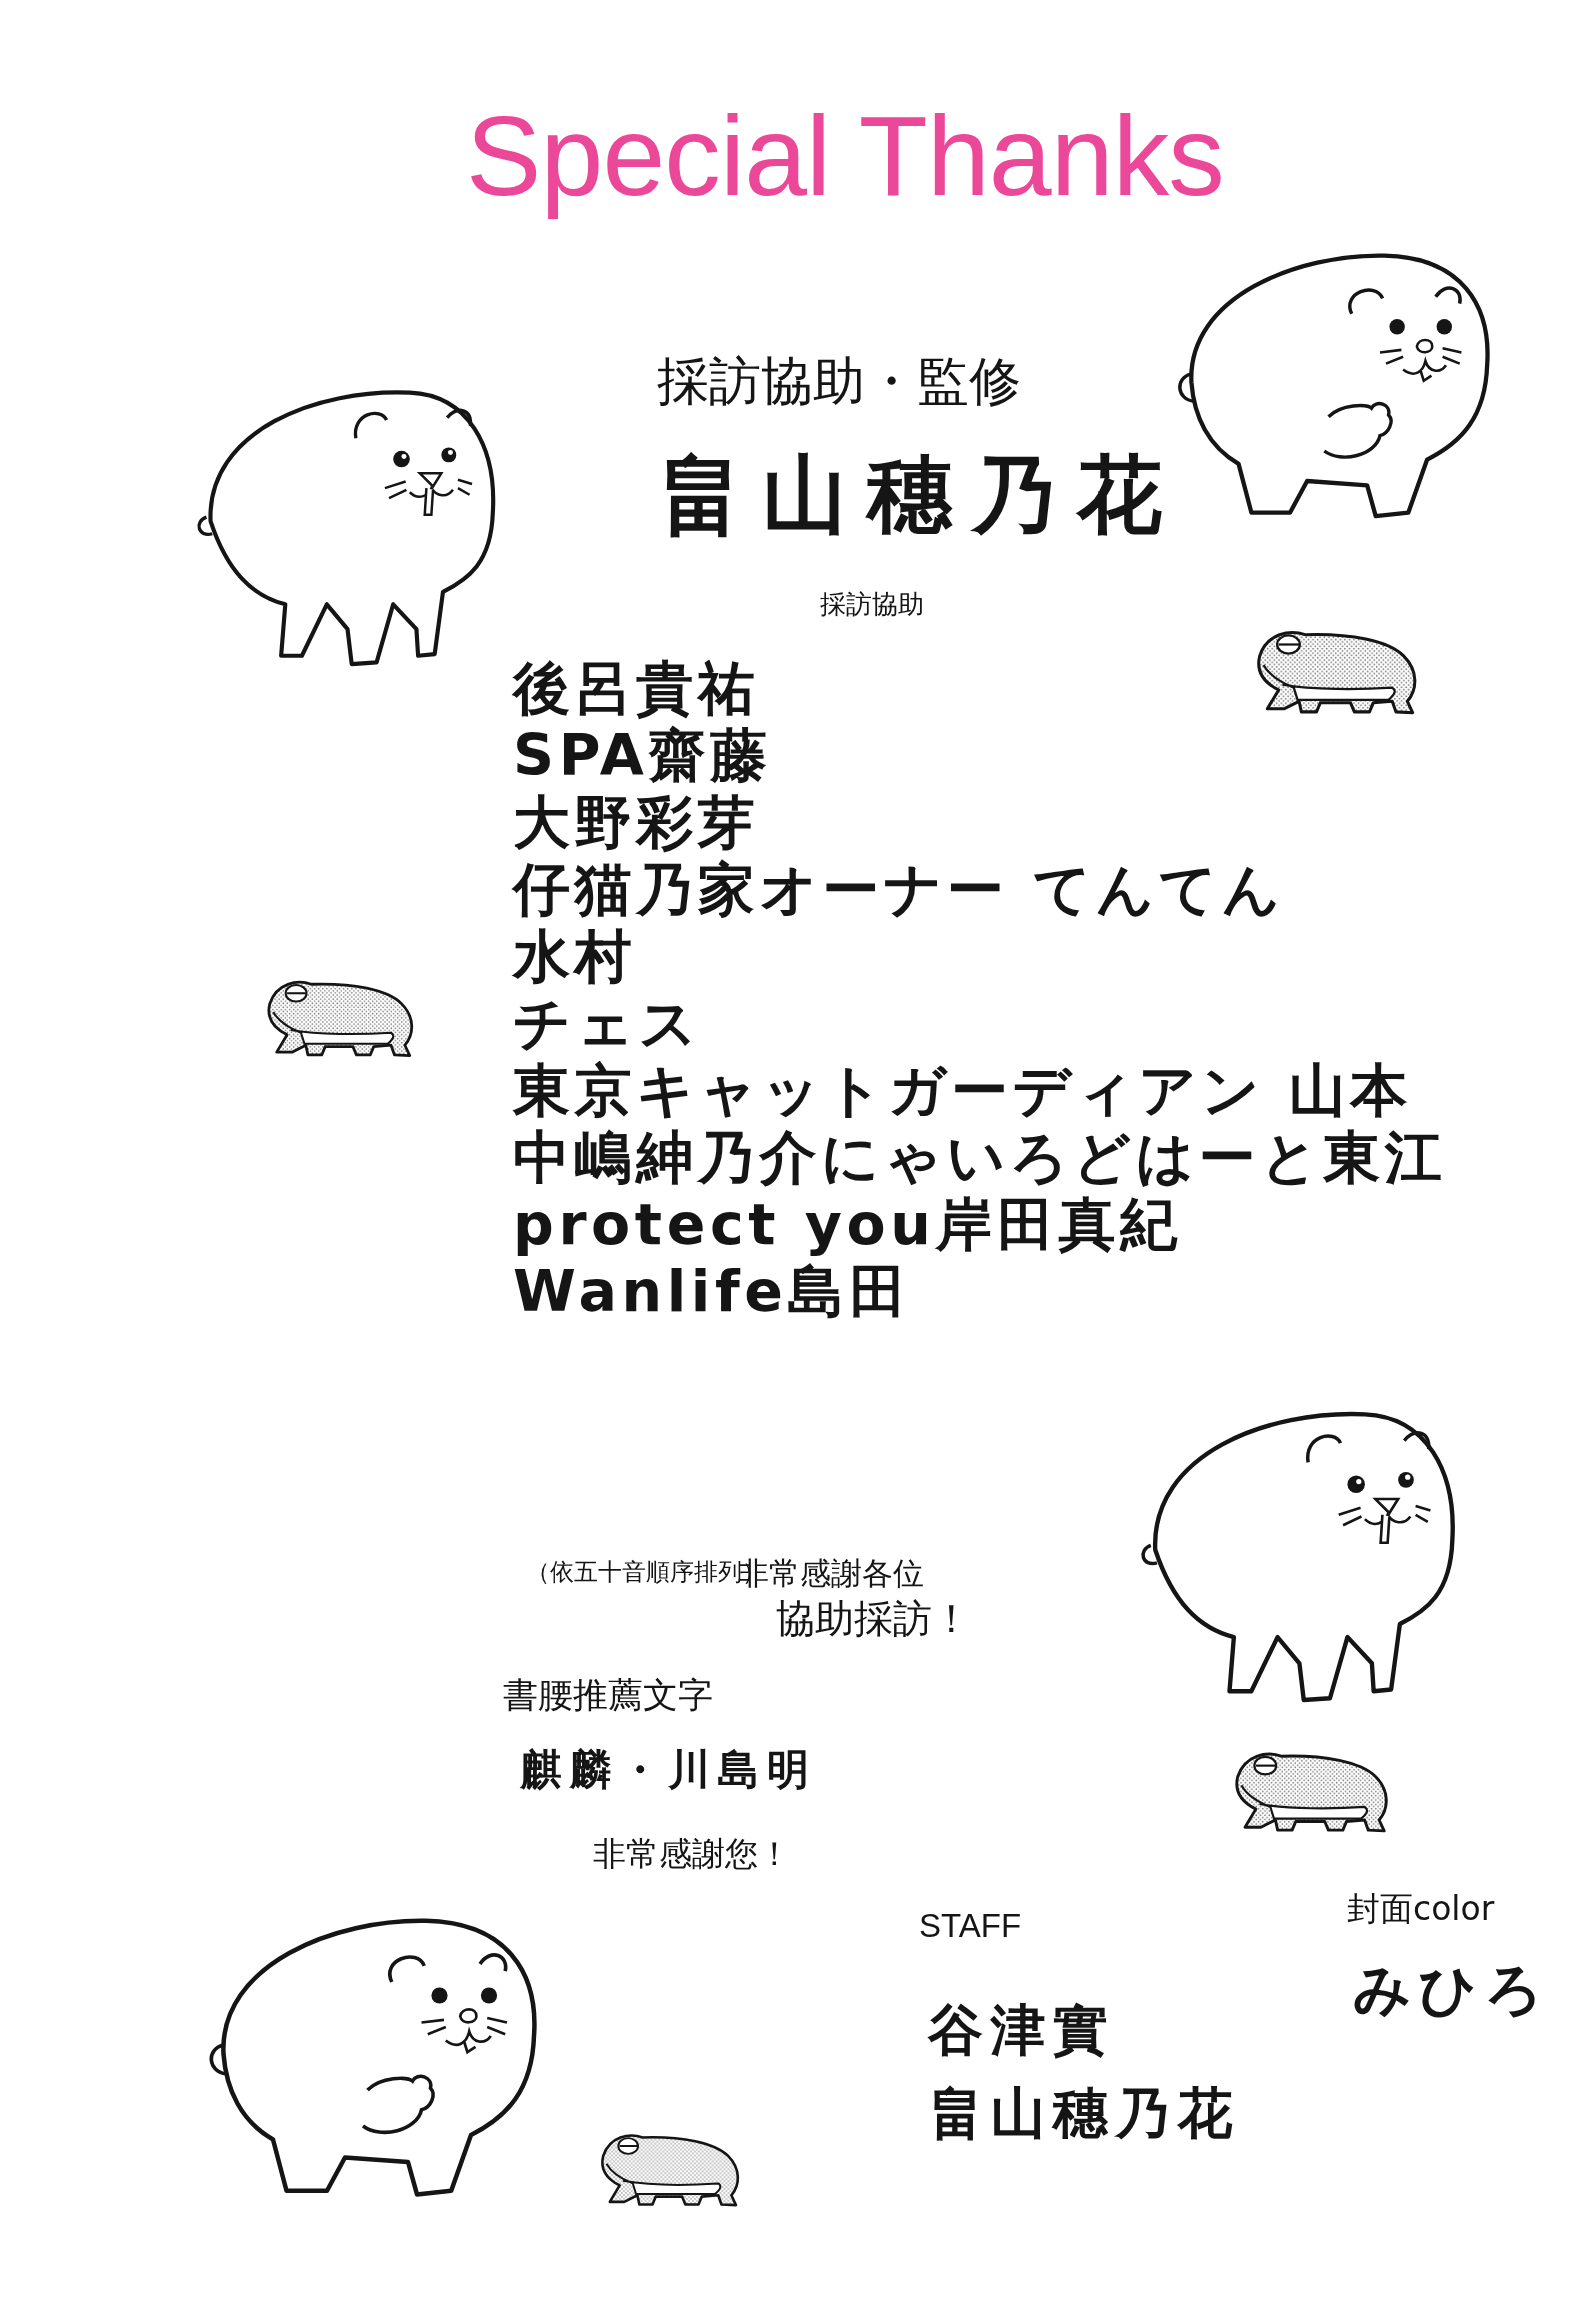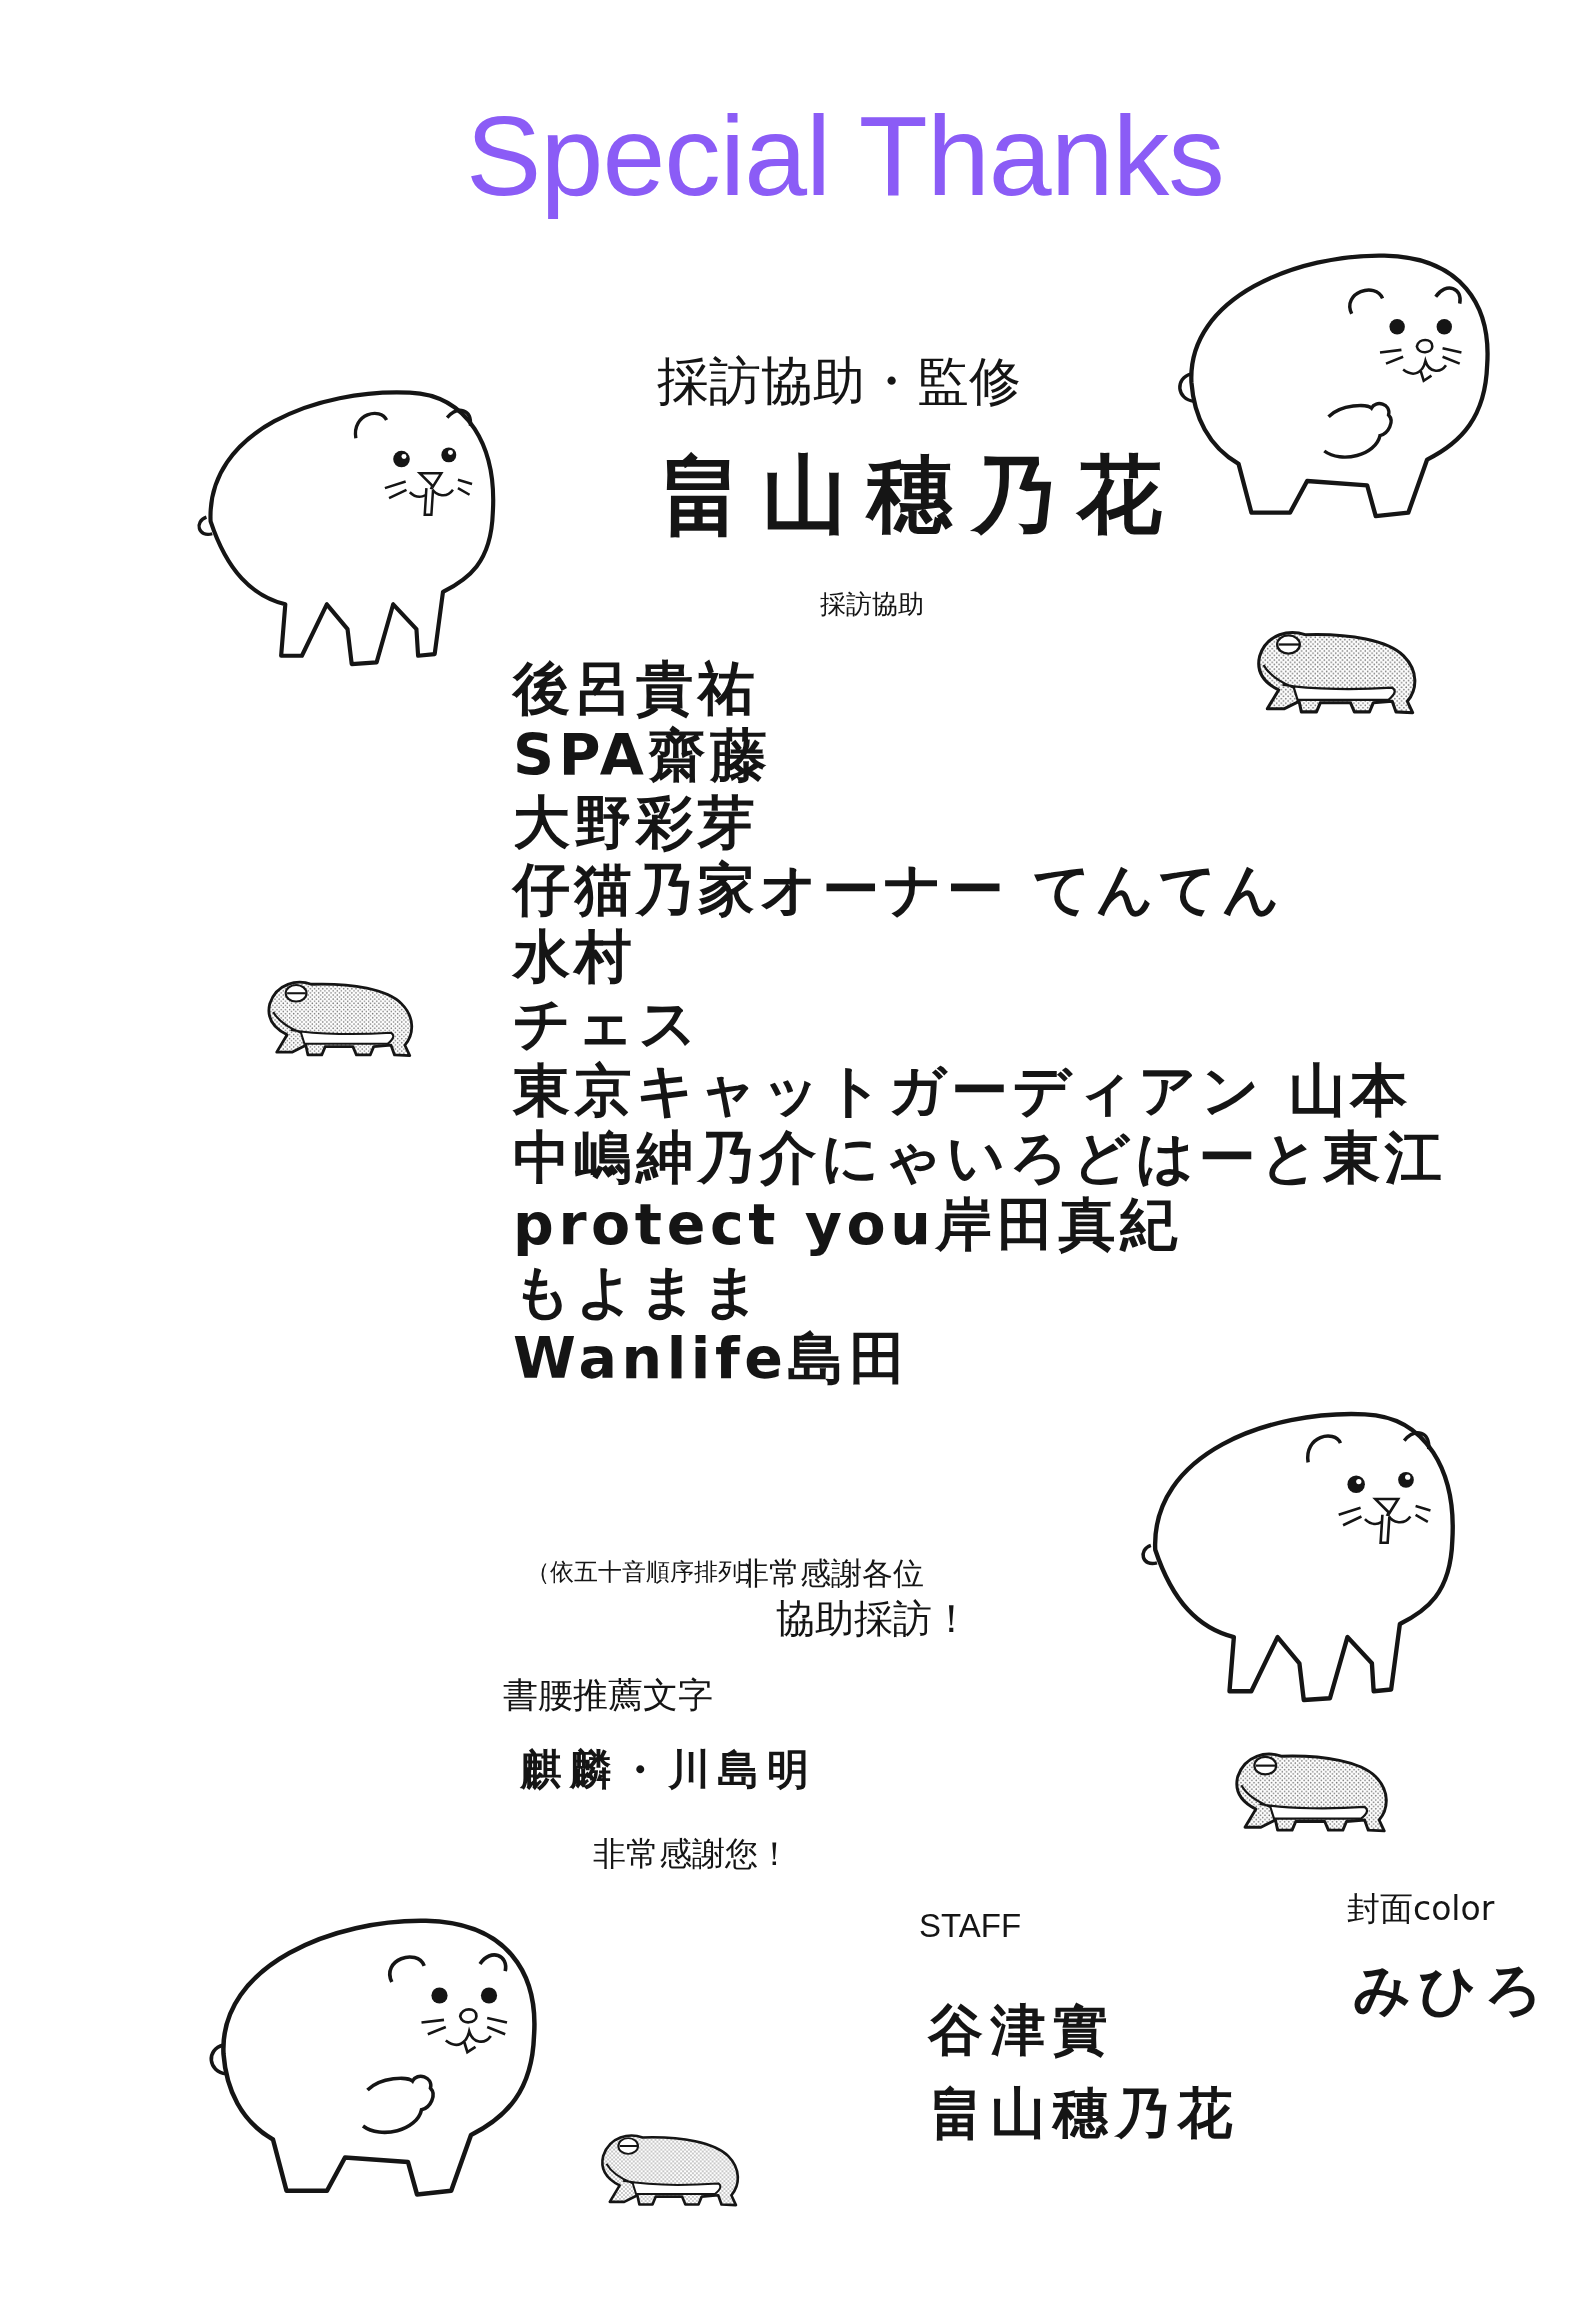--- a/index.html
+++ b/index.html
@@ -1,20 +1,20 @@
 <!DOCTYPE html>
 <html style="font-size:14.8px"><head>
 <meta charset="utf-8">
 <style>
   html, body { margin:0; padding:0; background:#ffffff; }
   body { width:1594px; height:2307px; position:relative; overflow:hidden; color:#151515;
          font-family:"DejaVu Sans", sans-serif; }
   .abs { position:absolute; }
   .title { left:466px; top:100px; font-family:"Liberation Sans", sans-serif; font-size:113px;
-           letter-spacing:-0.9px; color:#8b5cf6; white-space:nowrap; line-height:1; }
+           letter-spacing:-0.9px; color:#ec4899; white-space:nowrap; line-height:1; }
   .sup-heading { left:657px; top:355px; font-size:52px; white-space:nowrap; line-height:1; }
   .sup-name { left:657px; top:452px; font-size:85px; font-weight:bold; letter-spacing:20px; white-space:nowrap; line-height:1; }
   .coop-label { left:820px; top:591px; font-size:26px; white-space:nowrap; line-height:1; }
   .coop-list { left:513px; top:655px; margin:0; padding:0; list-style:none; }
   .coop-list li { font-size:57px; line-height:67px; font-weight:bold; white-space:nowrap; letter-spacing:4.6px; }
   .note-small { left:526px; top:1560px; font-size:24px; white-space:nowrap; line-height:1; }
   .note-big { left:738px; top:1553px; font-size:31px; white-space:nowrap; line-height:1.3; }
   .note-big2 { left:776px; top:1597px; font-size:39px; white-space:nowrap; line-height:1; }
   .obi-label { left:503px; top:1678px; font-size:35px; white-space:nowrap; line-height:1; }
   .obi-name { left:520px; top:1749px; font-size:42px; font-weight:bold; letter-spacing:7.4px; white-space:nowrap; line-height:1; }
@@ -85,21 +85,20 @@
 <ul class="abs coop-list">
   <li>後呂貴祐</li>
   <li>SPA齋藤</li>
   <li>大野彩芽</li>
   <li>仔猫乃家オーナー てんてん</li>
   <li>水村</li>
   <li>チェス</li>
   <li>東京キャットガーディアン 山本</li>
   <li>中嶋紳乃介にゃいろどはーと東江</li>
   <li>protect you岸田真紀</li>
-  <li>もよまま</li>
   <li>Wanlife島田</li>
 </ul>
 
 <div class="abs note-small">（依五十音順序排列）</div>
 <div class="abs note-big">非常感謝各位</div>
 <div class="abs note-big2" style="top:1599px;">協助採訪！</div>
 
 <div class="abs obi-label">書腰推薦文字</div>
 <div class="abs obi-name">麒麟・川島明</div>
 <div class="abs obi-thanks">非常感謝您！</div>

